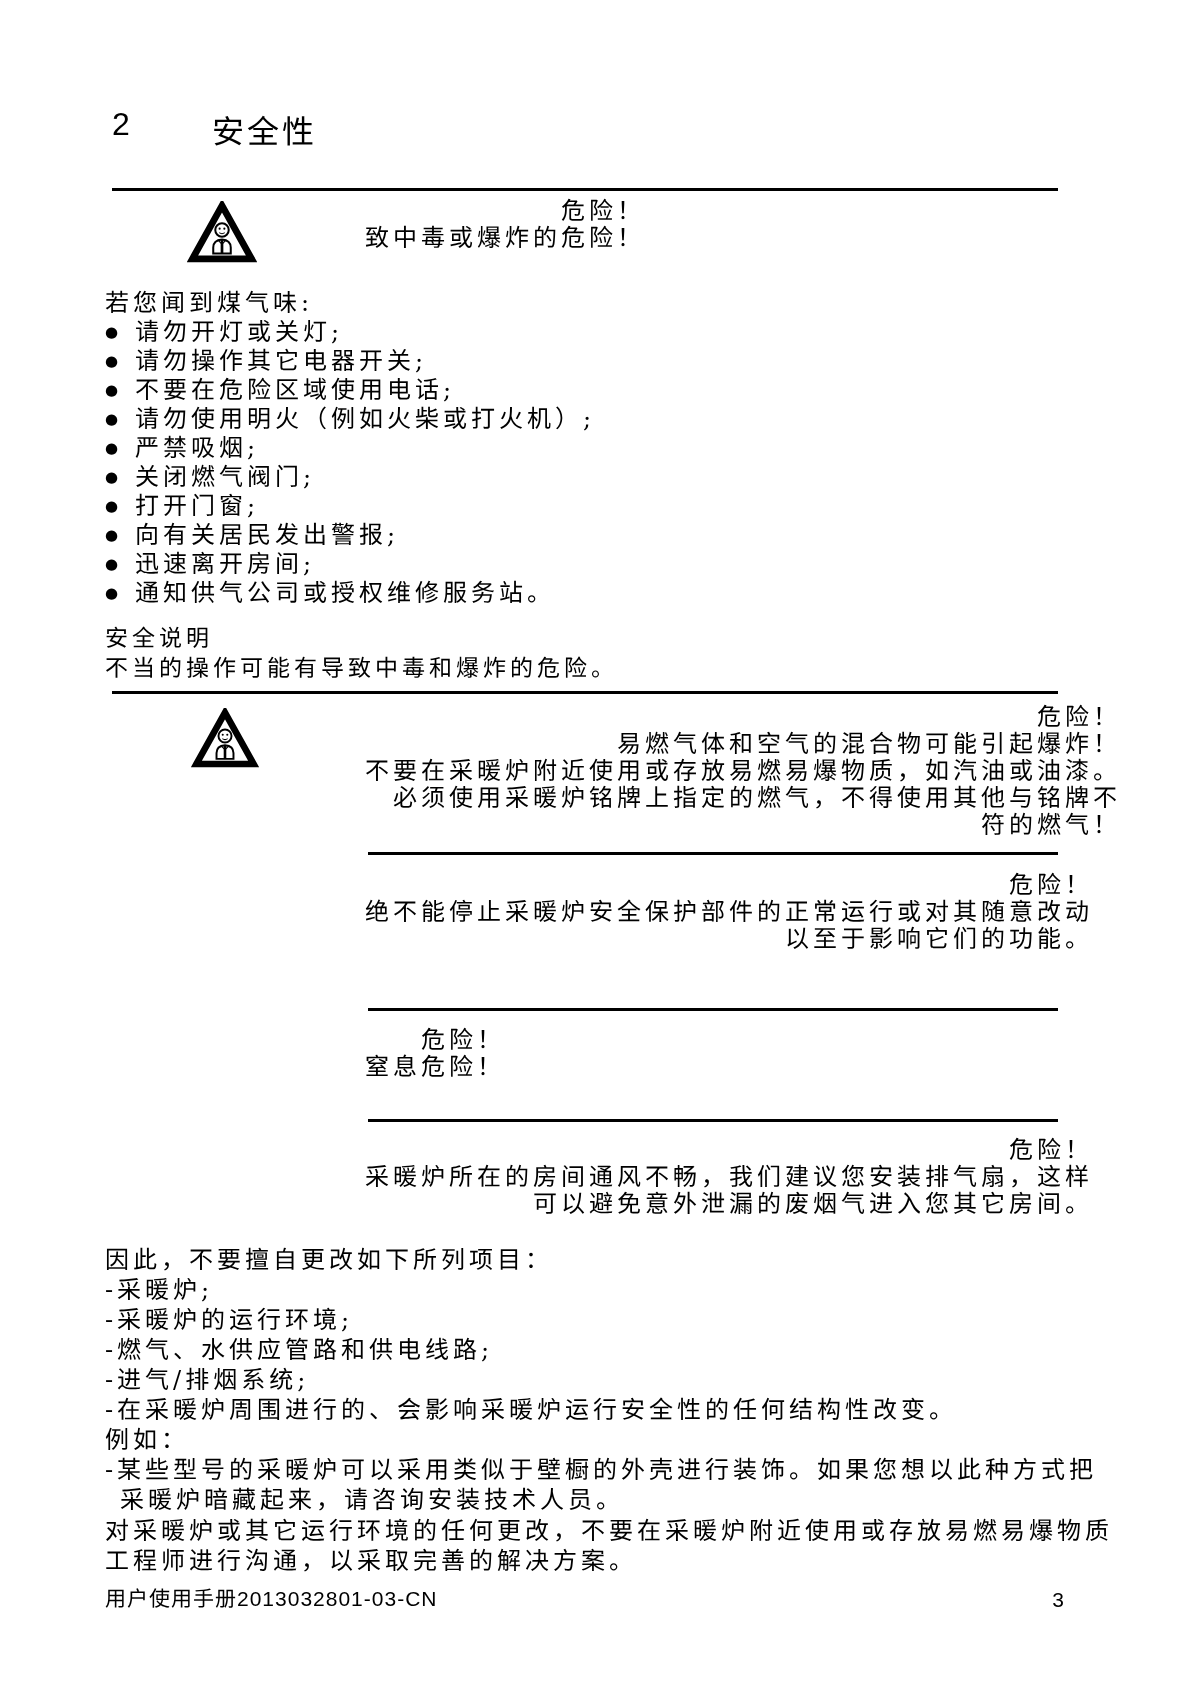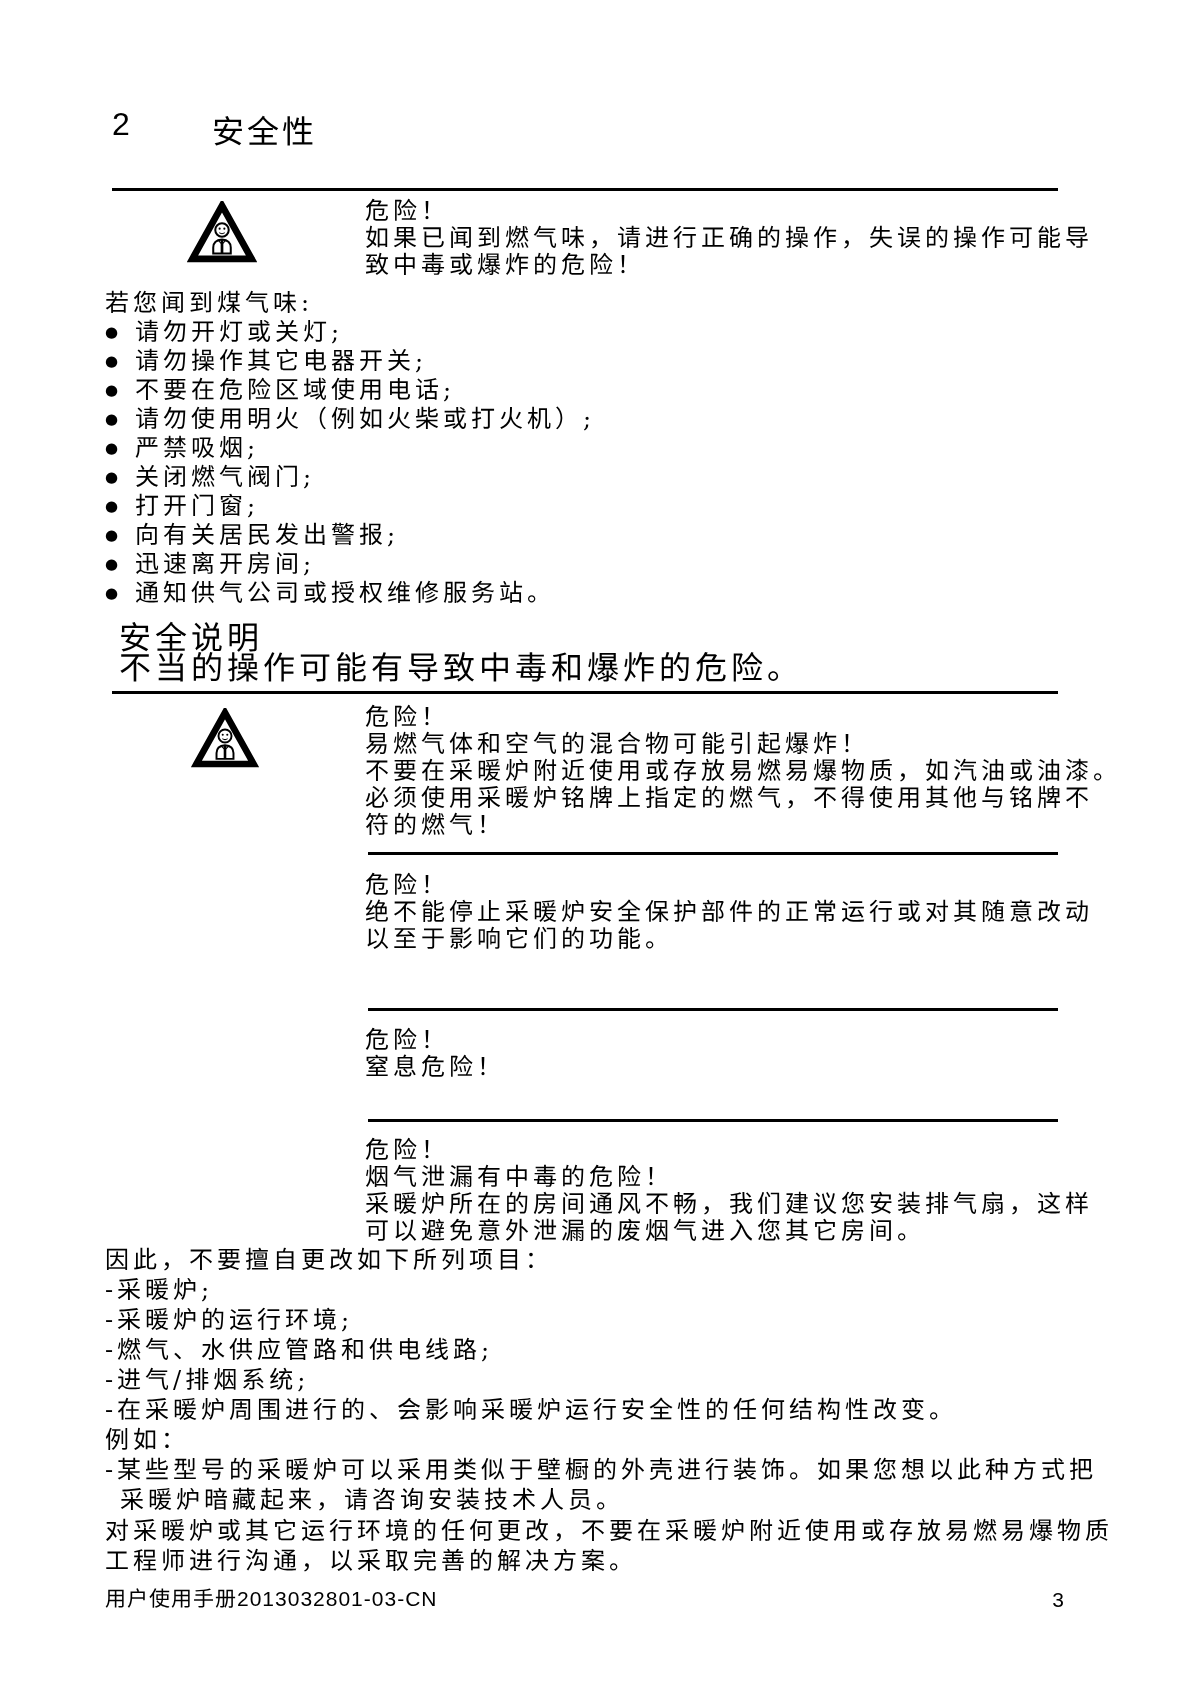--- a/index.html
+++ b/index.html
@@ -13,23 +13,23 @@
   }
   .abs { position:absolute; }
   .sans { font-family:"Liberation Sans", sans-serif; }
   .kai  { font-family:"DejaVu Serif", serif; }
 
   .chapter-num   { font-size:32px; letter-spacing:1px; }
   .chapter-title { font-size:32px; letter-spacing:3px;text-align:right; }
 
   .rule { position:absolute; height:3px; background:#000; }
 
-  .warn-text { font-size:24px; line-height:27px; letter-spacing:4px; white-space:nowrap; }
+  .warn-text { font-size:24px; line-height:27px; letter-spacing:4px; white-space:nowrap;text-align:right; }
   .body-text { font-size:24px; line-height:29px; letter-spacing:4px; white-space:nowrap; }
-  .note-text { font-size:32px; line-height:30px; letter-spacing:4px; white-space:nowrap;margin-left:14px; }
+  .note-text { font-size:23px; line-height:30px; letter-spacing:4px; white-space:nowrap; }
   .list-30   { font-size:24px; line-height:30px; letter-spacing:4px; white-space:nowrap; }
 
   .bullet-dot { display:inline-block; width:30px; font-size:15px; vertical-align:3px; letter-spacing:0; }
   .indent-half { padding-left:15px; }
 
   .footer-row {
     position:absolute; left:105px; top:1582px; width:960px;
     display:flex; justify-content:space-between; align-items:flex-end;
     font-size:21px; letter-spacing:1px;
   }
@@ -59,21 +59,20 @@
   <div class="abs sans chapter-num" style="left:112px; top:106px;">2</div>
   <div class="abs sans chapter-title" style="left:212px; top:106px;">安全性</div>
 
   <div class="rule" style="left:112px; top:188px; width:946px;"></div>
 
   <svg class="warn-icon" style="left:187px; top:201px;" width="70" height="62" viewBox="0 0 100 92">
       <use href="#warnsym"></use>
     </svg>
   <div class="abs sans warn-text" style="left:365px; top:197px;">
     <div>危险！</div>
-    <div>如果已闻到燃气味，请进行正确的操作，失误的操作可能导</div>
     <div>致中毒或爆炸的危险！</div>
   </div>
 
   <div class="abs kai body-text" style="left:105px; top:289px;">
     <div>若您闻到煤气味:</div>
     <div><span class="bullet-dot">●</span><span>请勿开灯或关灯;</span></div>
     <div><span class="bullet-dot">●</span><span>请勿操作其它电器开关;</span></div>
     <div><span class="bullet-dot">●</span><span>不要在危险区域使用电话;</span></div>
     <div><span class="bullet-dot">●</span><span>请勿使用明火（例如火柴或打火机）;</span></div>
     <div><span class="bullet-dot">●</span><span>严禁吸烟;</span></div>
@@ -114,21 +113,20 @@
 
   <div class="abs sans warn-text" style="left:365px; top:1026px;">
     <div>危险！</div>
     <div>窒息危险！</div>
   </div>
 
   <div class="rule" style="left:368px; top:1119px; width:690px;"></div>
 
   <div class="abs sans warn-text" style="left:365px; top:1136px;">
     <div>危险！</div>
-    <div>烟气泄漏有中毒的危险！</div>
     <div>采暖炉所在的房间通风不畅，我们建议您安装排气扇，这样</div>
     <div>可以避免意外泄漏的废烟气进入您其它房间。</div>
   </div>
 
   <div class="abs list-30" style="left:105px; top:1245px;">
     <div class="sans">因此，不要擅自更改如下所列项目：</div>
     <div class="kai">-采暖炉;</div>
     <div class="kai">-采暖炉的运行环境;</div>
     <div class="kai">-燃气、水供应管路和供电线路;</div>
     <div class="kai">-进气/排烟系统;</div>

